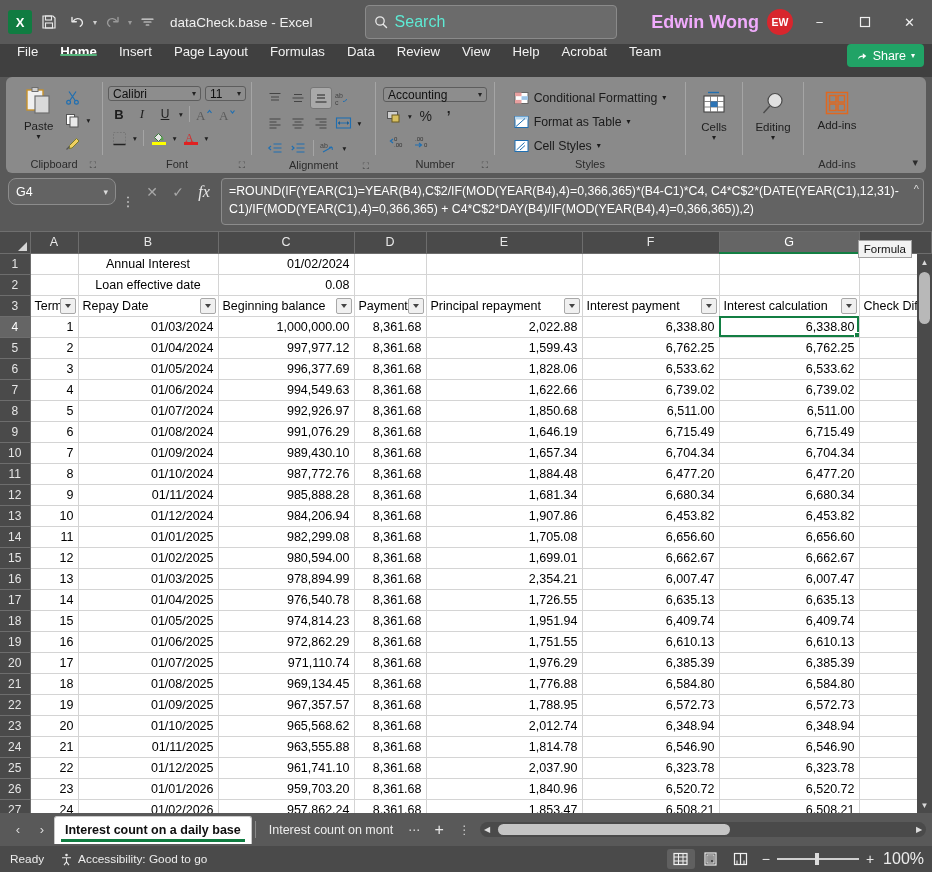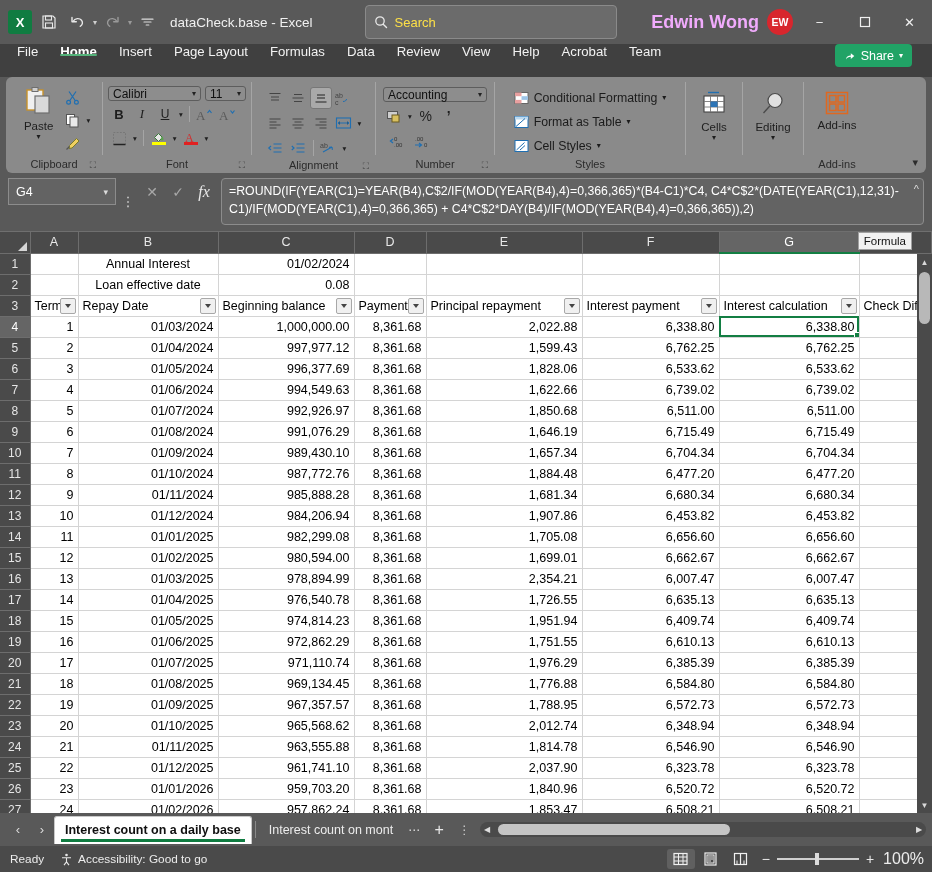--- a/index.html
+++ b/index.html
@@ -19,37 +19,37 @@
              color: #e8e8e8; border-radius: 3px; cursor: pointer; }
   .qat-btn.dim { color: #9a9a9a; }
   .excel-logo { width: 24px; height: 24px; background: #107c41; border-radius: 3px; position: relative;
                 display: flex; align-items: center; justify-content: center; margin-right: 4px; }
   .excel-logo span { color: #fff; font-size: 13px; font-weight: bold; font-family: "Liberation Sans", sans-serif; }
   .caret { font-size: 8px; margin-left: 1px; color: #cfcfcf; }
   .doc-title { color: #f0f0f0; font-size: 13.5px; margin-left: 10px; white-space: nowrap; }
   .searchbox { width: 252px; height: 34px; background: #6b6b6b; border: 1px solid #8a8a8a;
                border-radius: 4px; display: flex; align-items: center; padding: 0 8px;
                margin-left: 52px; cursor: text; }
-  .searchbox .ph { color: #fde047; font-size: 13px; margin-left: 7px; }
+  .searchbox .ph { color: #5eead4; font-size: 16px; margin-left: 7px; }
   .user { margin-left: auto; display: flex; align-items: center; gap: 8px; padding-right: 4px; }
   .user-name { color: #f0abfc; font-size: 18px; font-weight: bold; }
   .avatar { width: 26px; height: 26px; border-radius: 50%; background: #d8262d; color: #fff;
             font-size: 10.5px; display: flex; align-items: center; justify-content: center; font-weight: 600; }
   .wctl { display: flex; }
   .wbtn { width: 45px; height: 44px; display: flex; align-items: center; justify-content: center;
           color: #f0f0f0; font-size: 13px; cursor: pointer; }
 
   
   .menubar { height: 33px; display: flex; align-items: flex-start; background: #404040; padding-left: 6px; flex: 0 0 auto; }
   .mtab { padding: 0 11px; display: flex; align-items: center; color: #f2f2f2; font-size: 13.2px;
           cursor: pointer; position: relative; }
   .mtab.active { color: #ffffff; font-weight: 600; }
   .mtab.active::after { content:''; position: absolute; left: 11px; right: 11px; bottom: 3px;
                         height: 2.5px; background: #55b37a; border-radius: 2px; }
-  .share-wrap { margin-left: auto; display: flex; align-items: center; padding-right: 20px; }
+  .share-wrap { margin-left: auto; display: flex; align-items: center; padding-right: 8px; }
   .share-btn { background: #21a366; color: #fff; border-radius: 4px; height: 23px; display: flex;
                align-items: center; gap: 5px; padding: 0 9px; font-size: 12.5px; cursor: pointer; }
 
   
   .ribbon { height: 96px; background: #8a8a8a; margin: 0 6px; border-radius: 6px;
             display: flex; align-items: stretch; position: relative; flex: 0 0 auto; }
   .grp { display: flex; flex-direction: column; align-items: center; position: relative; padding: 4px 0 0 0; }
   .grp-body { display: flex; flex: 1; align-items: flex-start; padding: 3px 6px 0 6px; }
   .grp-label { font-size: 11px; color: #2b2b2b; text-align: center; padding-bottom: 3px; width: 100%; position: relative;}
   .grp-label .dlg { position: absolute; right: 6px; bottom: 2px; font-size: 9px; color: #444; cursor: pointer; }
@@ -71,21 +71,21 @@
   .combo .v { flex: 1; white-space: nowrap; overflow: hidden; }
   .combo .c { font-size: 8px; color: #222; margin-left: 4px; }
 
   .styleitem { display: flex; align-items: center; gap: 5px; height: 23px; padding: 0 4px;
                font-size: 12.3px; color: #1b1b1b; cursor: pointer; border-radius: 3px; white-space: nowrap;}
 
   .ribbon-collapse { position: absolute; right: 8px; bottom: 4px; font-size: 11px; color: #2b2b2b; cursor: pointer; }
 
   
   .fbar { display: flex; align-items: stretch; padding: 5px 8px 6px 8px; gap: 5px; flex: 0 0 auto; min-height: 58px;}
-  .namebox { width: 108px; height: 27px; background: #636363; border: 1px solid #8c8c8c; border-radius: 0;
+  .namebox { width: 108px; height: 27px; background: #636363; border: 1px solid #8c8c8c; border-radius: 8px;
              display: flex; align-items: center; padding: 0 7px; color: #fff; font-size: 12.5px; cursor: text; }
   .namebox .c { margin-left: auto; font-size: 9px; color: #dcdcdc; }
   .fb-dots { width: 14px; display: flex; align-items: center; justify-content: center; color: #dcdcdc; font-size: 13px; }
   .fb-icons { display: flex; align-items: center; gap: 2px; height: 27px; }
   .fb-ic { width: 24px; height: 26px; display: flex; align-items: center; justify-content: center;
            font-size: 14px; color: #a8a8a8; cursor: pointer; }
   .fb-ic.fx { font-style: italic; font-family: "Liberation Serif", serif; color: #e8e8e8; font-size: 16px; }
   .fbinput { flex: 1; background: #636363; border: 1px solid #8c8c8c; border-radius: 4px;
              color: #ffffff; font-size: 12.3px; padding: 4px 22px 4px 7px; line-height: 1.45;
              position: relative; cursor: text; word-break: break-all; }
@@ -114,21 +114,21 @@
   td.selcell { outline: 2px solid #137e43; outline-offset: -2px; position: relative; }
   td.selcell::after { content:''; position: absolute; right: -3px; bottom: -3px; width: 6px; height: 6px;
                       background: #137e43; border: 1px solid #fff; }
   .flthdr { position: relative; padding-right: 20px !important; }
   .fltbtn { position: absolute; right: 2px; top: 2px; width: 16px; height: 16px; background: #f0f0f0;
             border: 1px solid #a8a8a8; border-radius: 2px; display: flex; align-items: center;
             justify-content: center; cursor: pointer; }
   .fltbtn .ar { width: 0; height: 0; border-left: 3.5px solid transparent; border-right: 3.5px solid transparent;
                 border-top: 4px solid #444; }
 
-  .tooltip { position: absolute; top: 0px; right: 20px; background: #f2f2f2; border: 1px solid #a0a0a0;
+  .tooltip { position: absolute; top: 8px; right: 20px; background: #f2f2f2; border: 1px solid #a0a0a0;
              padding: 2px 5px; font-size: 11.5px; color: #111; z-index: 30; white-space: nowrap; }
 
   
   .vsb { position: absolute; top: 22px; right: 0; width: 15px; bottom: 0; background: #4a4a4a;
          display: flex; flex-direction: column; align-items: center; z-index: 20; }
   .vsb .arw { height: 16px; width: 15px; display: flex; align-items: center; justify-content: center;
               color: #d9d9d9; font-size: 8px; cursor: pointer; }
   .vsb .thumb { width: 11px; height: 52px; background: #b8b8b8; border-radius: 6px; margin-top: 2px; cursor: grab; }
 
   

